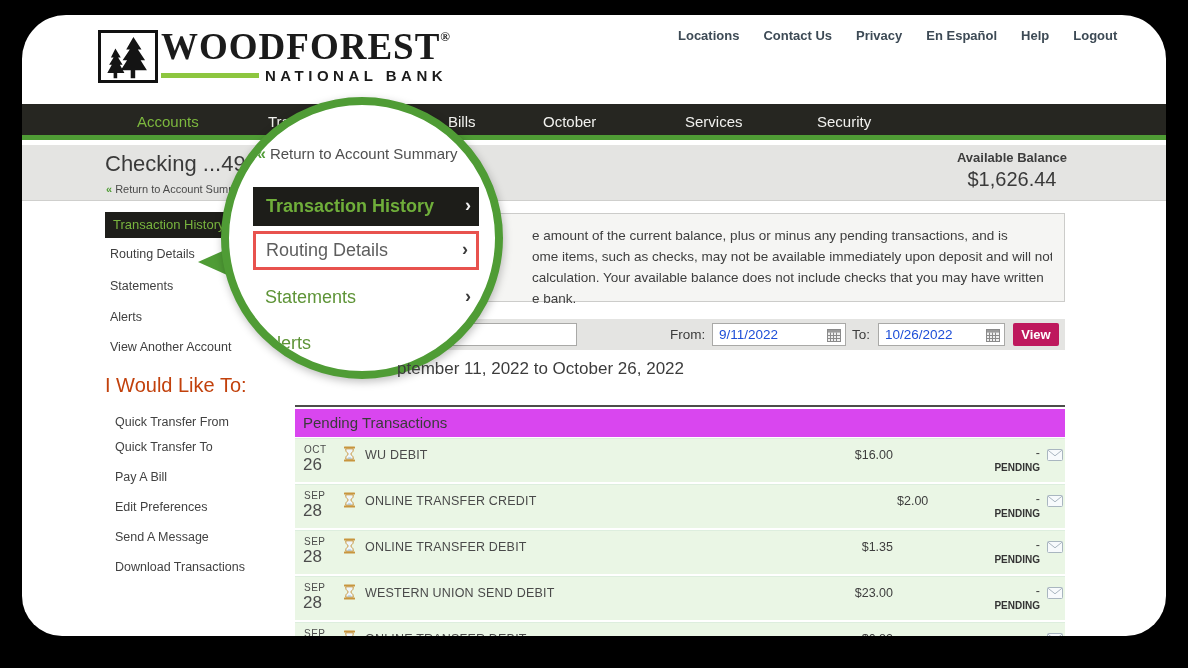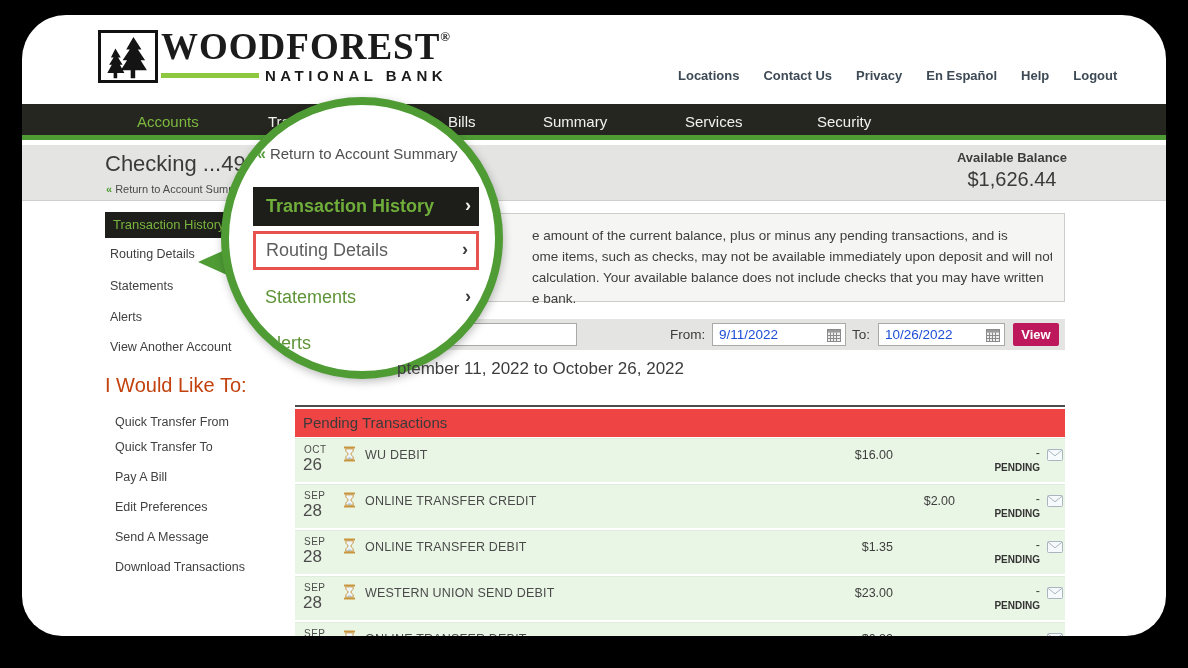--- a/index.html
+++ b/index.html
@@ -2,21 +2,21 @@
 <html><head>
 <meta charset="utf-8">
 <style>
   * { margin:0; padding:0; box-sizing:border-box; }
   html,body { width:1188px; height:668px; background:#000; font-family:"Liberation Sans", sans-serif; overflow:hidden; }
   .window { position:absolute; left:22px; top:15px; width:1144px; height:621px; background:#fff;
             border-radius:44px 44px 40px 40px; overflow:hidden; }
 
   
   .toplinks { position:absolute; left:656px; top:13px; display:flex; gap:24px; }
-  .toplinks a { font-size:13px; font-weight:700; color:#3d4a55; text-decoration:none; white-space:nowrap;margin-top:40px; }
+  .toplinks a { font-size:13px; font-weight:700; color:#3d4a55; text-decoration:none; white-space:nowrap; }
 
   
   .logo-box { position:absolute; left:76px; top:15px; width:60px; height:53px; border:3px solid #111; background:#fff; }
   .logo-word { position:absolute; left:139px; top:10px; font-family:"Liberation Serif", serif; font-weight:700;
                font-size:37px; color:#1b1b1b; letter-spacing:1px; }
   .logo-reg { font-size:13px; vertical-align:18px; }
   .logo-bar { position:absolute; left:139px; top:58px; width:98px; height:5px; background:#8dc63f; }
   .logo-sub { position:absolute; left:243px; top:52px; font-size:15px; font-weight:700; color:#1b1b1b; letter-spacing:4.5px; }
 
   
@@ -58,31 +58,31 @@
   .range-heading { position:absolute; left:375px; top:344px; font-size:17px; color:#3c3c3c; z-index:60; }
 
   .tbl-header { position:absolute; left:273px; top:369px; width:770px; height:23px;
                 border-top:2px solid #4c4c4a; border-bottom:1px solid #8a8a88;margin-top:21px; }
   .tbl-header span { position:absolute; top:4px; font-size:12.5px; font-weight:700; color:#2f2f2f; }
   .col-date { left:6px; }
   .col-debit { left:540px; width:58px; text-align:right; }
   .col-credit { left:602px; width:58px; text-align:right; }
   .col-balance { left:675px; width:70px; text-align:right; }
 
-  .pending-band { position:absolute; left:273px; top:394px; width:770px; height:28px; background:#ef4444;
+  .pending-band { position:absolute; left:273px; top:394px; width:770px; height:28px; background:#d946ef;
                   font-size:15px; color:#3a3a3a; line-height:28px; padding-left:8px; }
 
   .tx-rows { position:absolute; left:273px; top:423px; width:770px; }
   .tx-row { position:relative; height:44px; background:#eaf6e5; margin-bottom:2px; border-top:1px solid #ddeede; }
   .tx-month { position:absolute; left:9px; top:5px; font-size:10px; letter-spacing:0.5px; color:#4c4c4c; }
   .tx-day { position:absolute; left:8px; top:16px; font-size:17px; color:#4c4c4c; }
   .tx-hourglass { position:absolute; left:48px; top:7px; }
   .tx-desc { position:absolute; left:70px; top:9px; font-size:12.5px; color:#4a4a4a; letter-spacing:0.2px; }
   .tx-debit { position:absolute; left:520px; top:9px; width:78px; text-align:right; font-size:12.5px; color:#3e3e3e; }
-  .tx-credit { position:absolute; left:602px; top:9px; width:58px; text-align:right; font-size:12.5px; color:#3e3e3e; }
+  .tx-credit { position:absolute; left:602px; top:9px; width:58px; text-align:left; font-size:12.5px; color:#3e3e3e; }
   .tx-balance { position:absolute; left:675px; top:7px; width:70px; text-align:right; font-size:12.5px; color:#3e3e3e; }
   .tx-status { position:absolute; left:655px; top:23px; width:90px; text-align:right; font-size:10px; font-weight:700; color:#333; }
   .tx-envelope { position:absolute; left:752px; top:8px; cursor:pointer; }
 
   
   .lens-pointer { position:absolute; left:176px; top:230px; width:0; height:0; z-index:49;
                   border-right:38px solid #4f9c35; border-top:17px solid transparent; border-bottom:17px solid transparent; }
   .lens { position:absolute; left:199px; top:82px; width:282px; height:282px; border:8px solid #4f9c35;
           border-radius:50%; background:#fff; overflow:hidden; z-index:50; box-shadow:1px 3px 8px rgba(0,0,0,0.25); }
   .lens-title { position:absolute; left:20px; top:-3px; font-size:35px; color:#3f3f3f; white-space:nowrap; }
@@ -118,21 +118,21 @@
     </svg>
   </div>
   <div class="logo-word"><span>WOODFOREST</span><span class="logo-reg">®</span></div>
   <div class="logo-bar"></div>
   <div class="logo-sub">NATIONAL BANK</div>
 
   <div class="navbar" id="navbar">
       <span class="nav-item active" style="left: 115px;">Accounts</span>
       <span class="nav-item" style="left: 246px;">Tra</span>
       <span class="nav-item" style="left: 426px;">Bills</span>
-      <span class="nav-item" style="left: 521px;">Summary</span>
+      <span class="nav-item" style="left: 521px;">October</span>
       <span class="nav-item" style="left: 663px;">Services</span>
       <span class="nav-item" style="left: 795px;">Security</span>
     </div>
 
   <div class="acct-band">
     <div class="acct-title">Checking ...49</div>
     <div class="acct-back"><span class="chev">«</span><span>Return to Account Summary</span></div>
     <div class="bal-block" style="left:934px">
       <div class="bal-label">Available Balance</div>
       <div class="bal-value">$1,626.44</div>

